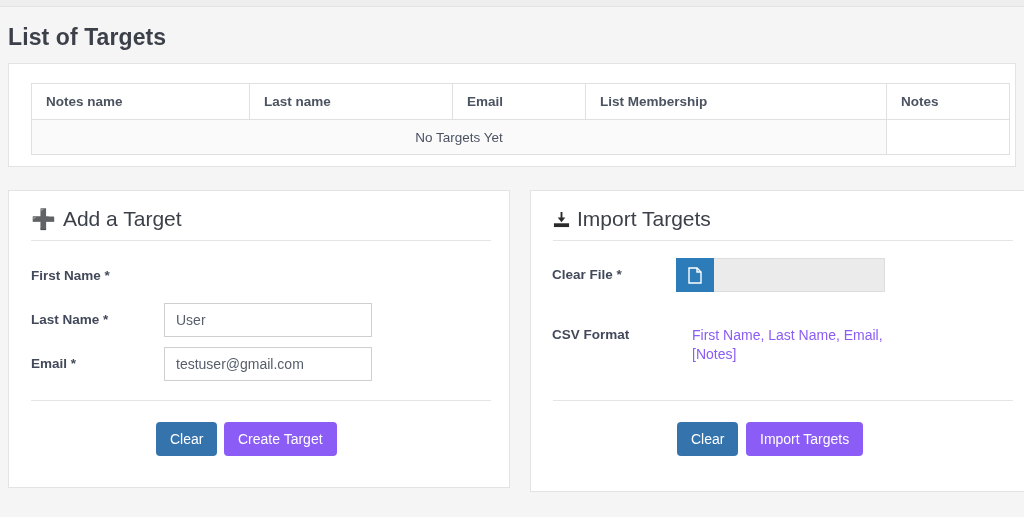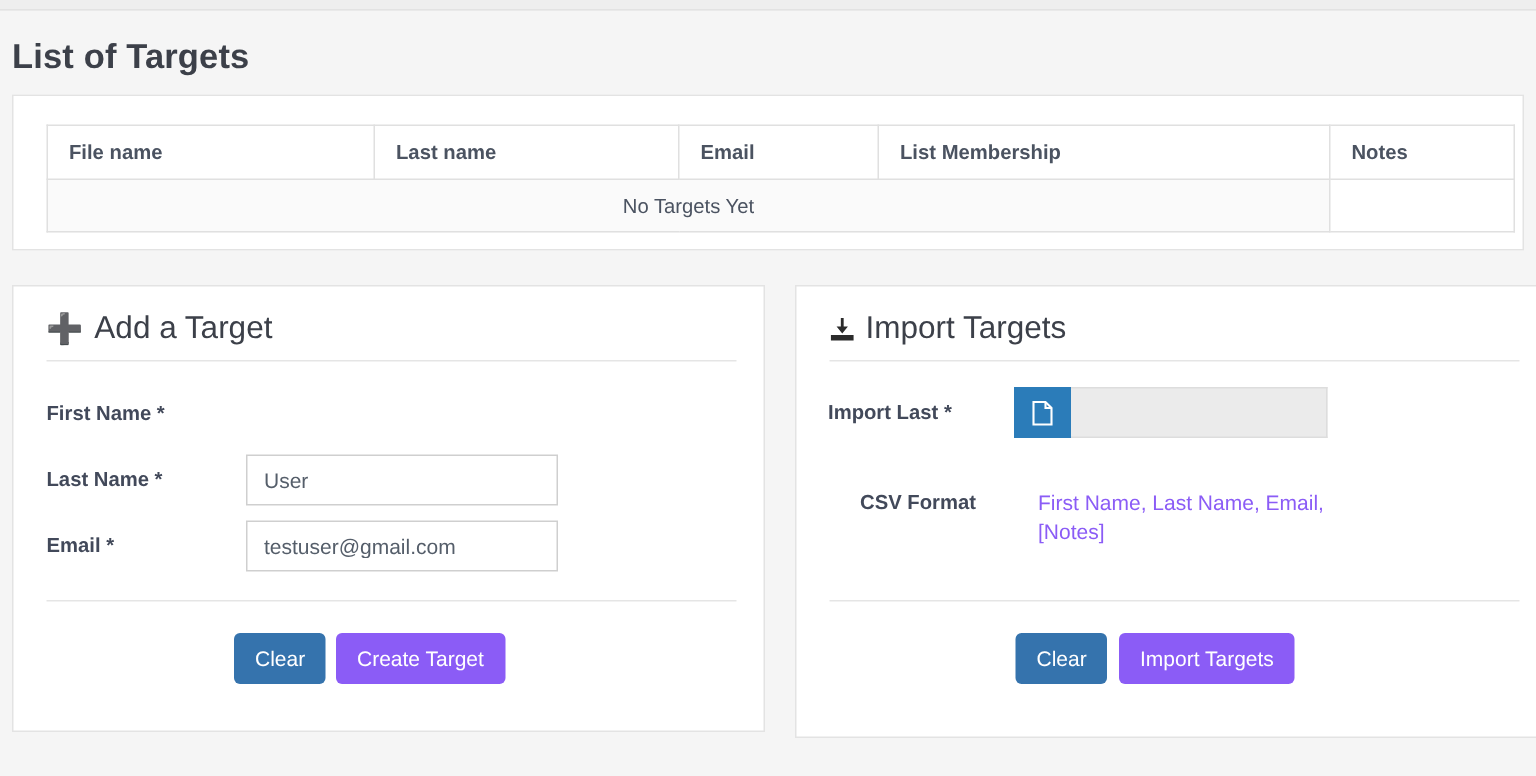--- a/index.html
+++ b/index.html
@@ -205,21 +205,21 @@
     border-left: none;
     box-sizing: border-box;
   }
 
   
   .csv-label {
     position: absolute;
     left: 552px;
     top: 326px;
     width: 120px;
-    text-align: center;
+    text-align: left;
     font-size: 13.5px;
     font-weight: bold;
     color: #42495a;
     line-height: 18px;
     white-space: nowrap;
   }
   .csv-value {
     position: absolute;
     left: 692px;
     top: 326px;
@@ -265,21 +265,21 @@
   <table class="targets">
     <colgroup>
       <col style="width:218px">
       <col style="width:203px">
       <col style="width:133px">
       <col style="width:301px">
       <col style="width:123px">
     </colgroup>
     <thead>
       <tr>
-        <th>File name</th>
+        <th>Notes name</th>
         <th>Last name</th>
         <th>Email</th>
         <th>List Membership</th>
         <th>Notes</th>
       </tr>
     </thead>
     <tbody>
       <tr>
         <td class="empty-cell" colspan="4">No Targets Yet</td>
         <td class="notes-cell"></td>
@@ -326,21 +326,21 @@
     <span>Import Targets</span>
   </div>
   <div class="title-rule"></div>
 
   <div class="footer-rule" style="left:22px; top:209px; width:460px;"></div>
 
   <button class="btn btn-clear" style="left:146px; top:231px;">Clear</button>
   <button class="btn btn-primary-green" style="left:215px; top:231px;">Import Targets</button>
 </div>
 
-<div class="form-label" style="left:552px; top:258px; position:absolute;">Import Last *</div>
+<div class="form-label" style="left:552px; top:258px; position:absolute;">Clear File *</div>
 
 <div class="file-widget">
   <div class="file-btn">
     <svg width="14" height="17" viewBox="0 0 14 17" aria-hidden="true">
       <path d="M1 1 h8 l4 4 v11 h-12 z" fill="none" stroke="#ffffff" stroke-width="1.4"></path>
       <path d="M9 1 v4 h4" fill="none" stroke="#ffffff" stroke-width="1.4"></path>
     </svg>
   </div>
   <div class="file-field"></div>
 </div>

